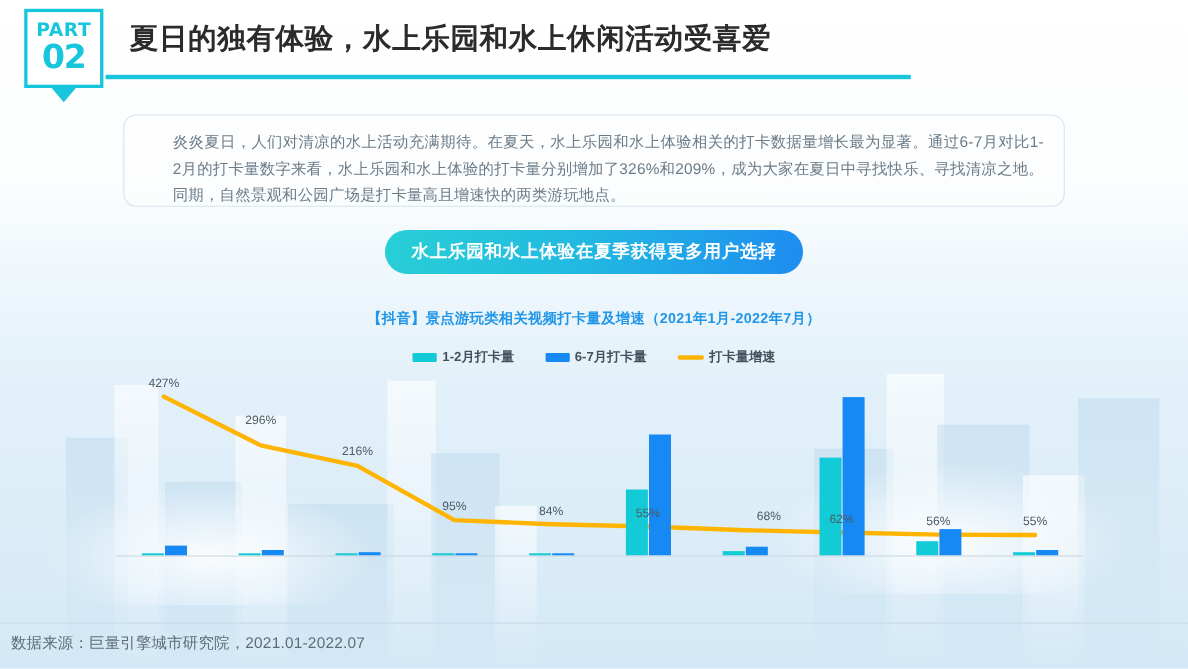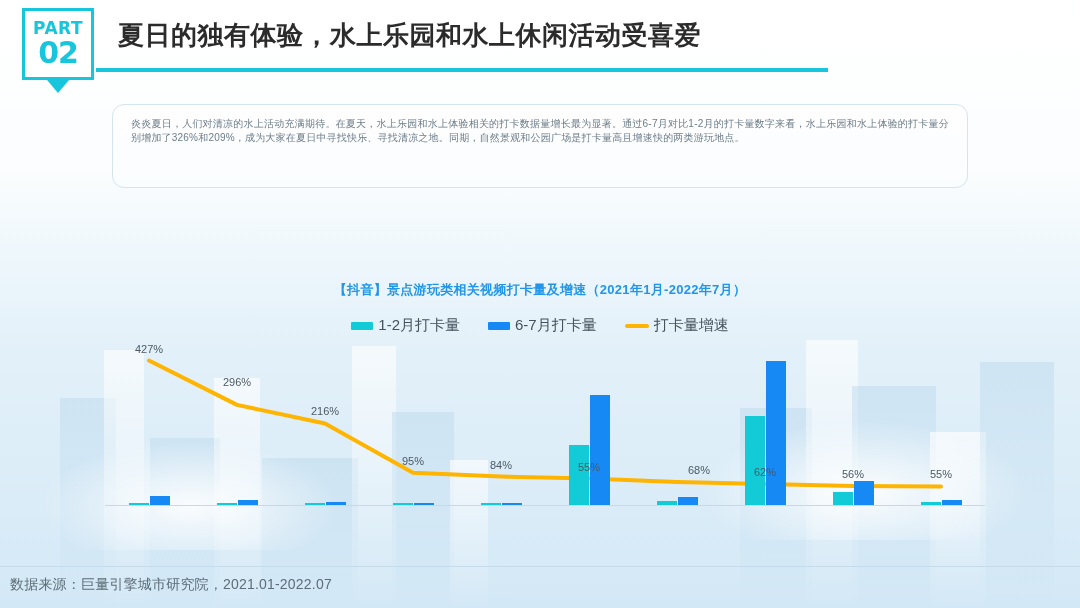--- a/index.html
+++ b/index.html
@@ -107,25 +107,26 @@
   .desc-card {
     position: absolute;
     left: 112px; top: 104px;
     width: 856px; height: 84px;
     border: 1px solid #d6e4ee;
     border-radius: 12px;
     background: rgba(255,255,255,.25);
     padding: 12px 18px 0 18px;
   }
   .desc-text {
-    font-size: 10px;
-    line-height: 14px;
+    font-size: 14px;
+    line-height: 24px;
     color: #6b7c88;
     text-align: justify;
     letter-spacing: .2px;
+    margin-left: 26px;
   }
 
   
   .pill {
     position: absolute;
     left: 350px; top: 209px;
     width: 380px; height: 40px;
     border-radius: 20px;
     background: linear-gradient(90deg, #28cfd6 0%, #22b8e2 48%, #1e8df0 100%);
     display: flex;
@@ -154,21 +155,21 @@
     left: 0; top: 316px;
     width: 1080px;
     display: flex;
     justify-content: center;
     align-items: center;
     gap: 28px;
   }
   .legend-item { display: flex; align-items: center; gap: 5px; }
   .legend-swatch { width: 22px; height: 8px; border-radius: 1px; }
   .legend-line { width: 24px; height: 4px; border-radius: 2px; }
-  .legend-label { font-size: 15px; color: #45525c; }
+  .legend-label { font-size: 12px; color: #45525c; font-weight: bold; }
 
   .plot {
     position: absolute;
     left: 105px; top: 340px;
     width: 880px; height: 165px;
   }
   .axis-line {
     position: absolute;
     left: 105px; top: 505px;
     width: 880px; height: 1px;
@@ -265,20 +266,23 @@
     </div>
     <div class="badge-arrow"></div>
     <div class="header-title">夏日的独有体验，水上乐园和水上休闲活动受喜爱</div>
     <div class="header-rule"></div>
   </div>
 
   <div class="desc-card">
     <div class="desc-text">炎炎夏日，人们对清凉的水上活动充满期待。在夏天，水上乐园和水上体验相关的打卡数据量增长最为显著。通过6-7月对比1-2月的打卡量数字来看，水上乐园和水上体验的打卡量分别增加了326%和209%，成为大家在夏日中寻找快乐、寻找清凉之地。同期，自然景观和公园广场是打卡量高且增速快的两类游玩地点。</div>
   </div>
 
+  <div class="pill">
+    <span>水上乐园和水上体验在夏季获得更多用户选择</span>
+  </div>
 
   <div class="chart-title">【抖音】景点游玩类相关视频打卡量及增速（2021年1月-2022年7月）</div>
 
   <div class="legend" id="legend">
       <div class="legend-item">
         <span class="legend-swatch" style="background: rgb(18, 203, 214);"></span>
         <span class="legend-label">1-2月打卡量</span>
       </div>
       <div class="legend-item">
         <span class="legend-swatch" style="background: rgb(23, 137, 245);"></span>

